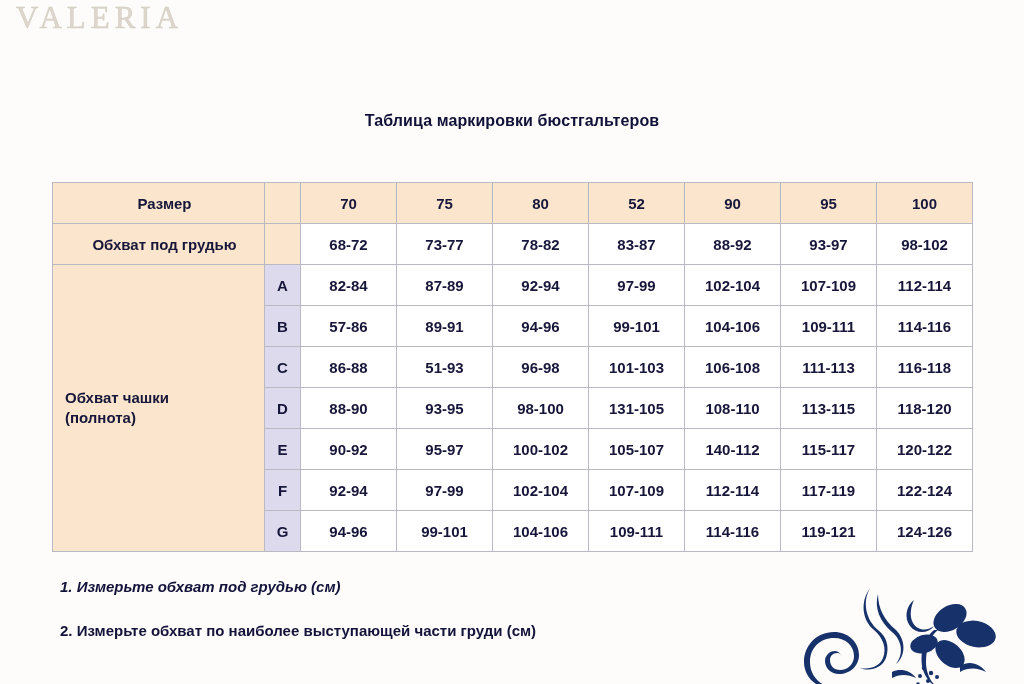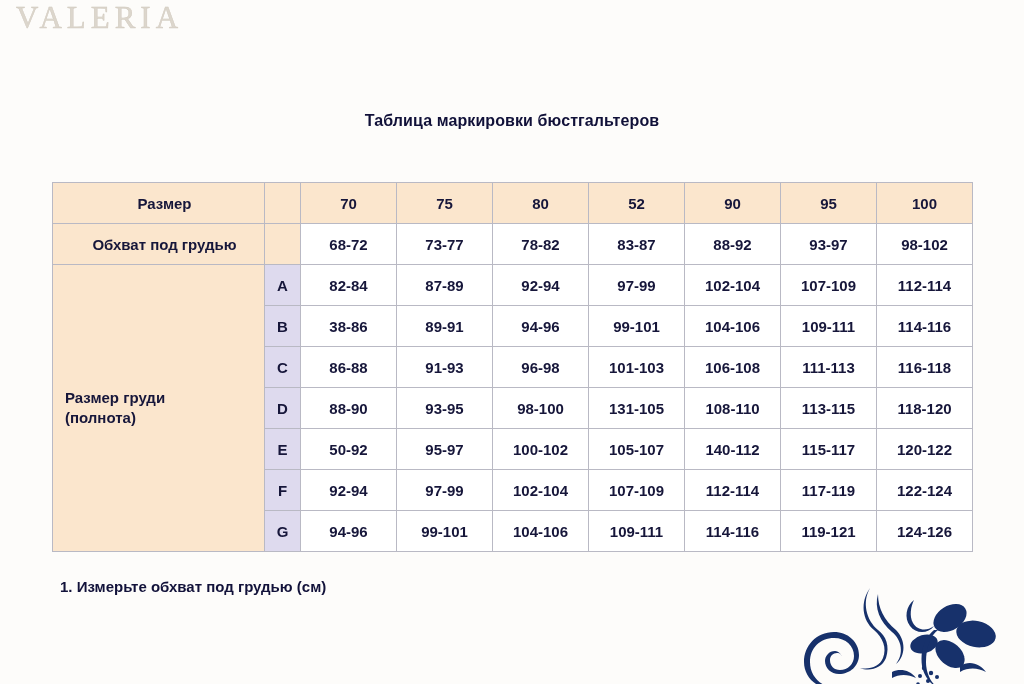--- a/index.html
+++ b/index.html
@@ -104,21 +104,21 @@
     vertical-align: middle;
     line-height: 1.35;
   }
   .note {
     position: absolute;
     left: 60px;
     font-size: 15px;
     font-weight: bold;
     color: #12123a;
   }
-  .note1 { top: 578px; }
+  .note1 { top: 578px; font-style: italic; }
   .note2 { top: 622px; }
 
   .ornament {
     position: absolute;
     right: 10px;
     bottom: -8px;
     width: 240px;
     height: 120px;
     pointer-events: none;
   }
@@ -165,69 +165,69 @@
           <td>73-77</td>
           <td>78-82</td>
           <td>83-87</td>
           <td>88-92</td>
           <td>93-97</td>
           <td>98-102</td>
         </tr>
 
         <tr>
           <td class="cup-label" rowspan="7">
-            <span>Размер груди</span><br>
+            <span>Обхват чашки</span><br>
             <span>(полнота)</span>
           </td>
           <td class="cup-cell">A</td>
           <td>82-84</td>
           <td>87-89</td>
           <td>92-94</td>
           <td>97-99</td>
           <td>102-104</td>
           <td>107-109</td>
           <td>112-114</td>
         </tr>
 
         <tr>
           <td class="cup-cell">B</td>
-          <td>38-86</td>
+          <td>57-86</td>
           <td>89-91</td>
           <td>94-96</td>
           <td>99-101</td>
           <td>104-106</td>
           <td>109-111</td>
           <td>114-116</td>
         </tr>
 
         <tr>
           <td class="cup-cell">C</td>
           <td>86-88</td>
-          <td>91-93</td>
+          <td>51-93</td>
           <td>96-98</td>
           <td>101-103</td>
           <td>106-108</td>
           <td>111-113</td>
           <td>116-118</td>
         </tr>
 
         <tr>
           <td class="cup-cell">D</td>
           <td>88-90</td>
           <td>93-95</td>
           <td>98-100</td>
           <td>131-105</td>
           <td>108-110</td>
           <td>113-115</td>
           <td>118-120</td>
         </tr>
 
         <tr>
           <td class="cup-cell">E</td>
-          <td>50-92</td>
+          <td>90-92</td>
           <td>95-97</td>
           <td>100-102</td>
           <td>105-107</td>
           <td>140-112</td>
           <td>115-117</td>
           <td>120-122</td>
         </tr>
 
         <tr>
           <td class="cup-cell">F</td>
@@ -248,20 +248,21 @@
           <td>109-111</td>
           <td>114-116</td>
           <td>119-121</td>
           <td>124-126</td>
         </tr>
       </tbody>
     </table>
   </div>
 
   <div class="note note1">1. Измерьте обхват под грудью (см)</div>
+  <div class="note note2">2. Измерьте обхват по наиболее выступающей части груди (см)</div>
 
   <svg class="ornament" viewBox="0 0 240 120">
     <g fill="#17316b">
       <path d="M96 16 C88 30 92 48 104 58 C112 64 116 74 112 86 C108 96 96 100 86 96 C96 98 106 94 109 86 C113 76 109 66 100 58 C88 48 86 30 96 16 Z"></path>
       <path d="M104 22 C100 36 106 50 118 60 C128 68 130 82 122 92 C132 84 132 68 122 58 C110 48 104 36 104 22 Z"></path>
       <path d="M60 60 C42 60 30 74 30 90 C30 106 44 118 60 116 C46 114 36 104 36 90 C36 76 46 66 60 66 C72 66 80 74 80 84 C80 92 74 98 66 98 C60 98 56 94 56 88 C56 84 59 81 63 81 C66 81 68 83 68 86 C68 83 65 79 61 79 C55 79 51 84 51 89 C51 96 57 102 65 102 C76 102 85 94 85 83 C85 70 74 60 60 60 Z"></path>
       <path d="M140 28 C132 34 130 46 136 54 C142 62 154 62 160 54 C152 60 143 58 139 51 C135 44 137 34 140 28 Z"></path>
       <ellipse cx="176" cy="46" rx="18" ry="12" transform="rotate(-32 176 46)"></ellipse>
       <ellipse cx="202" cy="62" rx="20" ry="13" transform="rotate(12 202 62)"></ellipse>
       <ellipse cx="176" cy="82" rx="17" ry="11" transform="rotate(42 176 82)"></ellipse>

